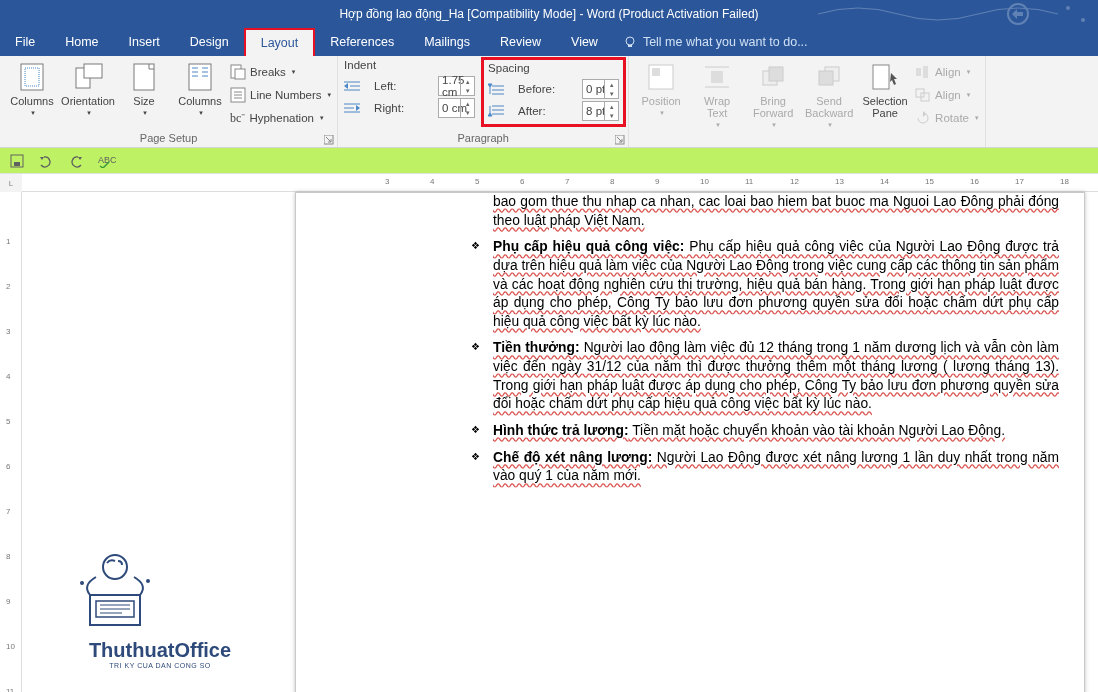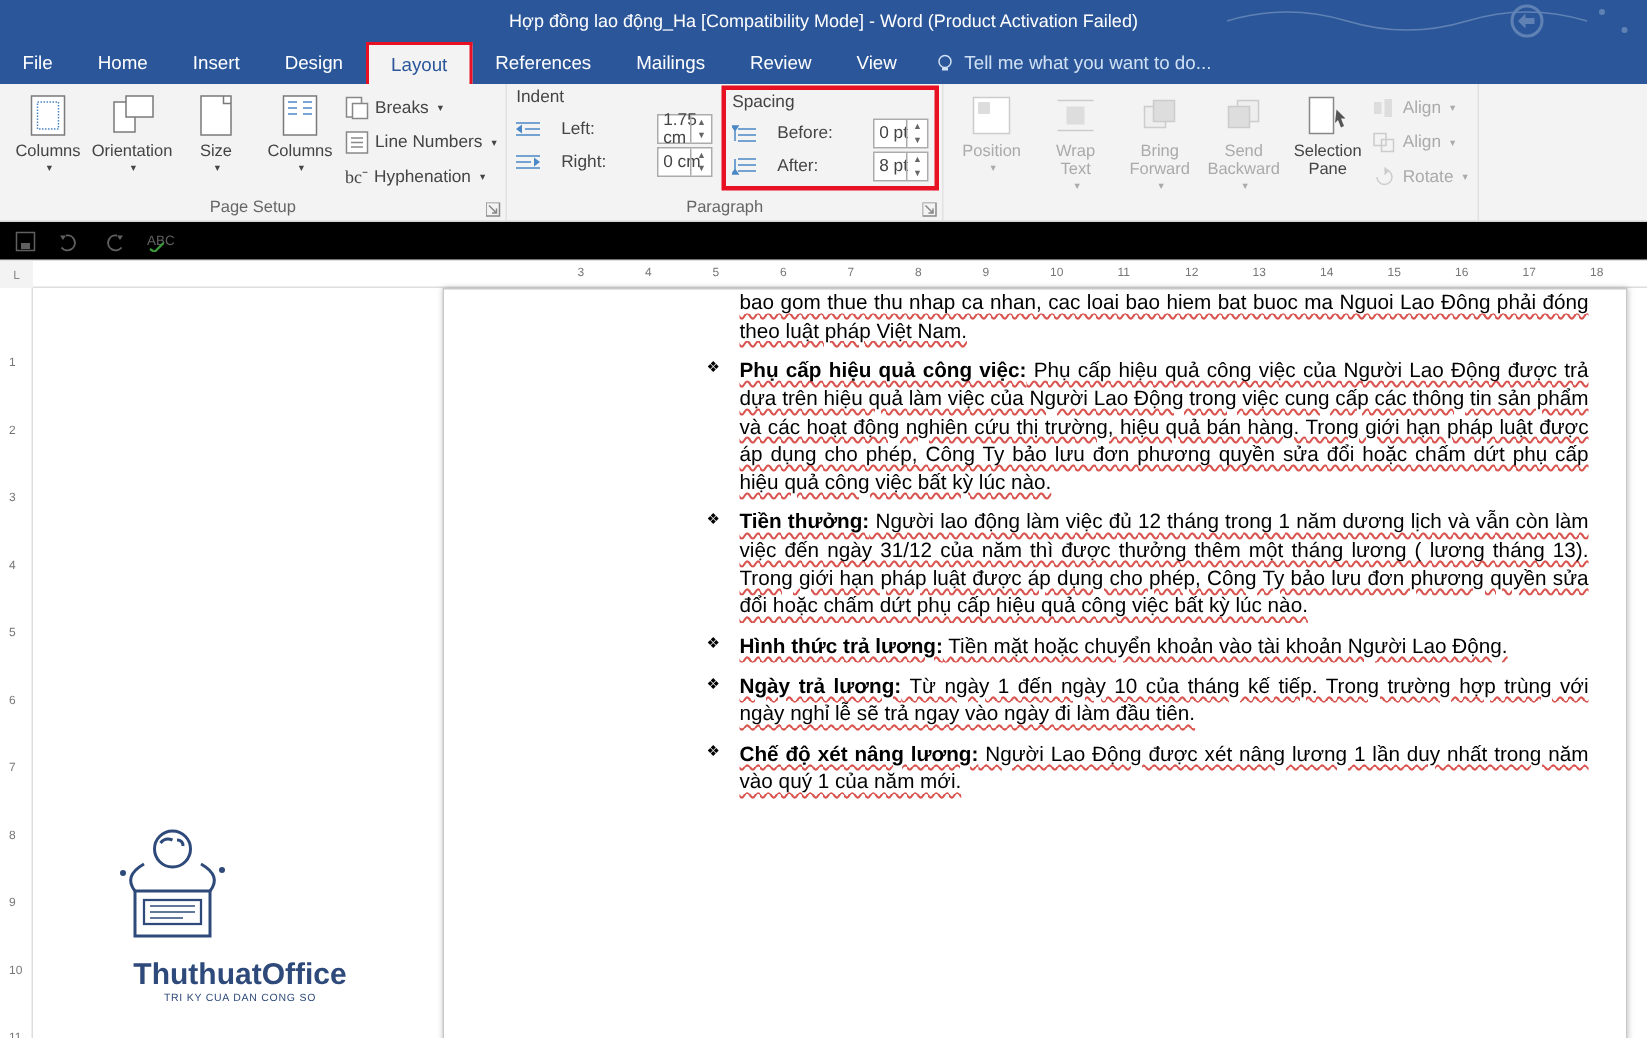--- a/index.html
+++ b/index.html
@@ -20,21 +20,21 @@
 .smallcol{display:flex;flex-direction:column;gap:2px;padding-top:2px;}
 .smallrow{display:flex;align-items:center;height:21px;gap:4px;white-space:nowrap;}
 .dlgarrow{position:absolute;right:3px;bottom:2px;width:10px;height:10px;}
 .indent-spacing{display:flex;gap:10px;}
 .fieldrow{display:flex;align-items:center;height:22px;gap:14px;}
 .fieldrow label{width:50px;text-align:left;}
 .numinput{width:37px;height:20px;border:1px solid #ababab;background:#fff;display:flex;align-items:center;padding:0 3px;font-size:11.5px;position:relative;}
 .numinput .spinner{position:absolute;right:0;top:0;width:14px;height:100%;display:flex;flex-direction:column;border-left:1px solid #ababab;}
 .numinput .spinner div{flex:1;display:flex;align-items:center;justify-content:center;font-size:6px;color:#666;}
 .spacing-highlight{border:3px solid #e81123;padding:2px 4px;margin:-2px -4px;}
-.qat{height:26px;background:#000000;border-bottom:1px solid #e1e1e1;display:flex;align-items:center;gap:14px;padding:0 10px;color:#606060;}
+.qat{height:26px;background:#bef264;border-bottom:1px solid #e1e1e1;display:flex;align-items:center;gap:14px;padding:0 10px;color:#606060;}
 .docarea{position:absolute;top:174px;left:0;right:0;bottom:0;background:#fff;}
 .ruler-h{position:absolute;top:0;left:22px;right:0;height:18px;background:#fff;border-bottom:1px solid #ddd;}
 .ruler-v{position:absolute;top:18px;left:0;width:22px;bottom:0;background:#fff;border-right:1px solid #ddd;}
 .ruler-corner{position:absolute;top:0;left:0;width:22px;height:18px;background:#f3f3f3;font-size:8px;display:flex;align-items:center;justify-content:center;color:#888;}
 .page{position:absolute;top:18px;left:295px;width:790px;height:520px;background:#fff;box-shadow:0 0 4px rgba(0,0,0,0.25);border:1px solid #c8c8c8;}
 .content{position:absolute;top:0;left:175px;right:25px;font-family:"Times New Roman",serif;font-size:13.8px;line-height:1.35;color:#000;}
 .content ul{list-style:none;}
 .content li{position:relative;padding-left:22px;margin-bottom:8px;text-align:justify;}
 .content li::before{content:"❖";position:absolute;left:0;top:1px;font-size:10px;}
 .content .runon{padding-left:22px;margin-bottom:8px;text-align:justify;}
@@ -381,21 +381,20 @@
       <div class="ruler-tick" style="left: 6px; top: 495px;">11</div>
     </div>
 
   <div class="page">
     <div class="content">
       <div class="runon"><span class="underline">bao gom thue thu nhap ca nhan, cac loai bao hiem bat buoc ma Nguoi Lao Đông phải đóng theo luật pháp Việt Nam.</span></div>
       <ul>
           <li><b class="underline">Phụ cấp hiệu quả công việc:</b><span class="underline"> Phụ cấp hiệu quả công việc của Người Lao Động được trả dựa trên hiệu quả làm việc của Người Lao Động trong việc cung cấp các thông tin sản phẩm và các hoạt động nghiên cứu thị trường, hiệu quả bán hàng. Trong giới hạn pháp luật được áp dụng cho phép, Công Ty bảo lưu đơn phương quyền sửa đổi hoặc chấm dứt phụ cấp hiệu quả công việc bất kỳ lúc nào.</span></li>
           <li><b class="underline">Tiền thưởng:</b><span class="underline"> Người lao động làm việc đủ 12 tháng trong 1 năm dương lịch và vẫn còn làm việc đến ngày 31/12 của năm thì được thưởng thêm một tháng lương ( lương tháng 13). Trong giới hạn pháp luật được áp dụng cho phép, Công Ty bảo lưu đơn phương quyền sửa đổi hoặc chấm dứt phụ cấp hiệu quả công việc bất kỳ lúc nào.</span></li>
           <li><b class="underline">Hình thức trả lương:</b><span class="underline"> Tiền mặt hoặc chuyển khoản vào tài khoản Người Lao Động.</span></li>
-          <li><b class="underline">Ngày trả lương:</b><span class="underline"> Từ ngày 1 đến ngày 10 của tháng kế tiếp. Trong trường hợp trùng với ngày nghỉ lễ sẽ trả ngay vào ngày đi làm đầu tiên.</span></li>
           <li><b class="underline">Chế độ xét nâng lương:</b><span class="underline"> Người Lao Động được xét nâng lương 1 lần duy nhất trong năm vào quý 1 của năm mới.</span></li>
         </ul>
     </div>
   </div>
 
   <div class="watermark-logo">
     <svg class="sketch" viewBox="0 0 110 90">
       <circle cx="55" cy="22" r="12" fill="none" stroke="#2e4a7a" stroke-width="2"></circle>
       <path d="M47 18 q3 -4 8 -2 M58 16 q4 0 4 4" stroke="#2e4a7a" fill="none" stroke-width="2"></path>
       <path d="M30 50 q-8 -10 6 -18 M80 50 q8 -10 -6 -18" stroke="#2e4a7a" fill="none" stroke-width="2"></path>

